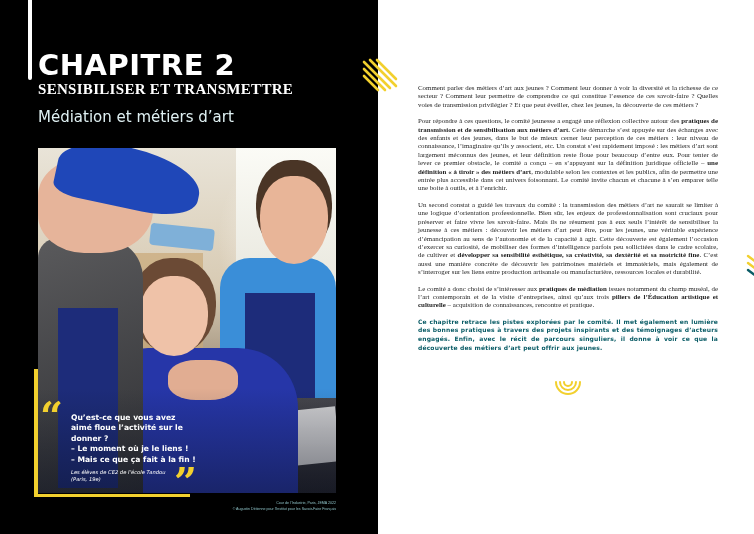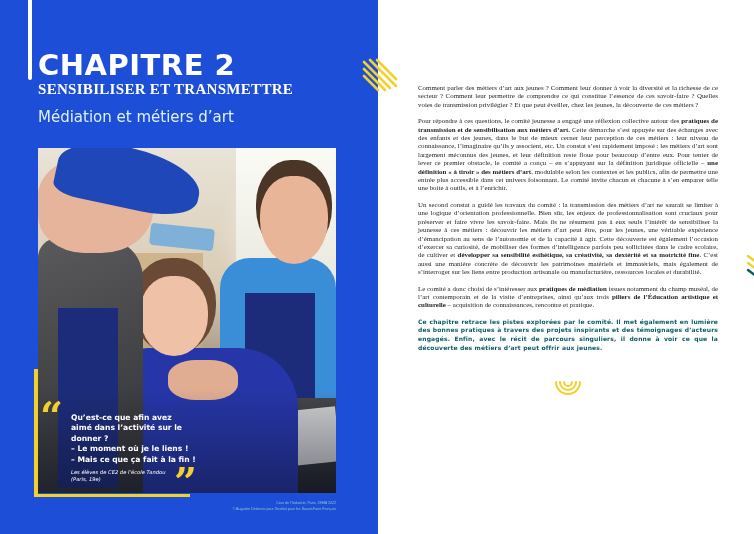--- a/index.html
+++ b/index.html
@@ -1,21 +1,21 @@
 <!DOCTYPE html>
 <html><head>
 <meta charset="utf-8">
 <style>
   * { box-sizing: border-box; margin: 0; padding: 0; }
   html, body { width: 754px; height: 534px; overflow: hidden; background: #ffffff; }
   body { position: relative; font-family: "Liberation Sans", sans-serif; }
 
   .left-page {
     position: absolute; left: 0; top: 0; width: 378px; height: 534px;
-    background: #1d4ed8;
+    background: #000000;
   }
   .vbar {
     position: absolute; left: 28px; top: 0; width: 4px; height: 80px;
     background: #ffffff; border-radius: 0 0 2px 2px;
   }
   .chap-title {
     position: absolute; left: 38px; top: 48px;
     color: #ffffff; font-weight: 700; font-size: 29px; letter-spacing: 0.5px;
     font-family: "DejaVu Sans", sans-serif;
   }
@@ -127,22 +127,22 @@
     <div class="ph-man-head"></div>
     <div class="ph-cap"></div>
     <div class="ph-hand"></div>
     <div class="ph-shade"></div>
   </div>
 
   <div class="quote-frame"></div>
   <div class="quote-frame-bottom"></div>
   <div class="quote-open">“</div>
   <div class="quote-text">
-    <div>Qu’est-ce que afin avez</div>
-    <div>aimé dans l’activité sur le</div>
+    <div>Qu’est-ce que vous avez</div>
+    <div>aimé floue l’activité sur le</div>
     <div>donner ?</div>
     <div>– Le moment où je le liens !</div>
     <div>– Mais ce que ça fait à la fin !</div>
   </div>
   <div class="quote-source">Les élèves de CE2 de l’école Tandou (Paris, 19e)</div>
   <div class="quote-close">”</div>
 
   <div class="credit">
     <div>Cour de l’Industrie, Paris, JEMA 2022</div>
     <div>© Augustin Détienne pour l’Institut pour les Savoir-Faire Français</div>

